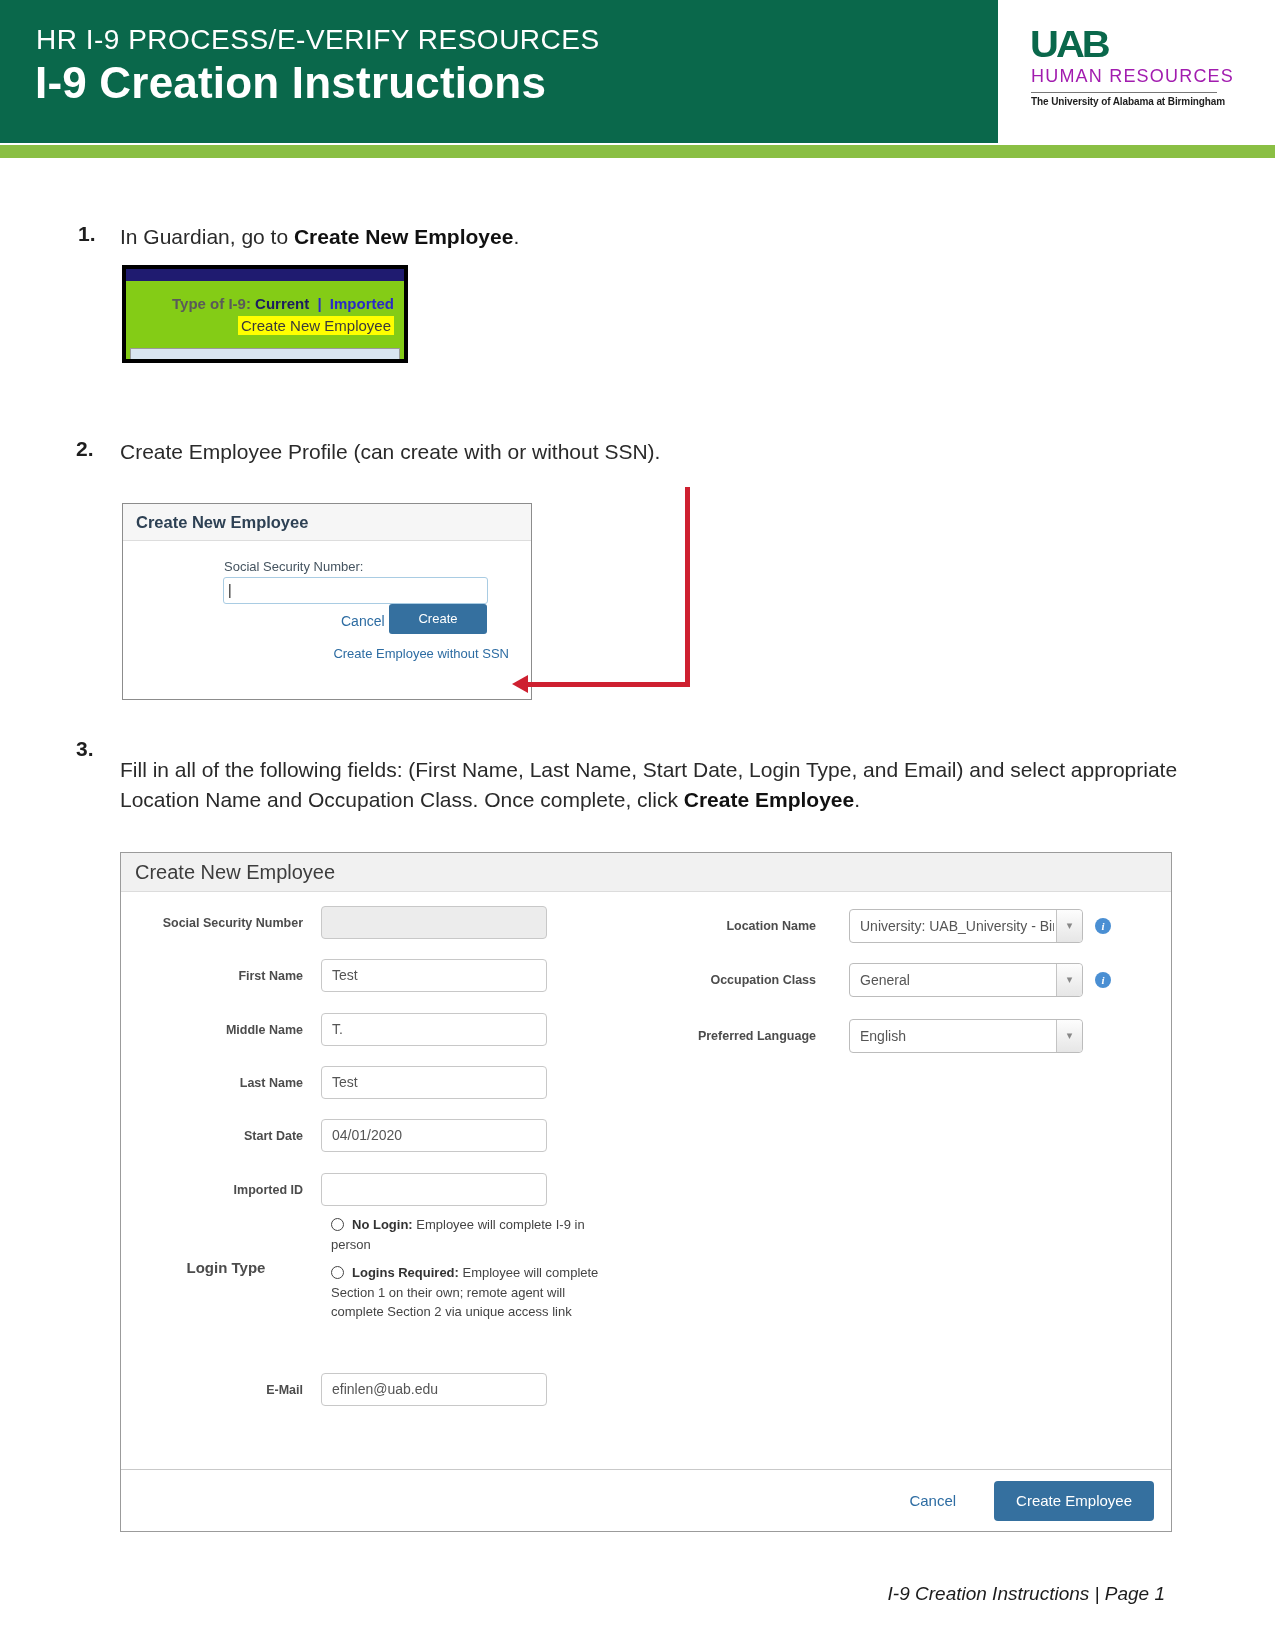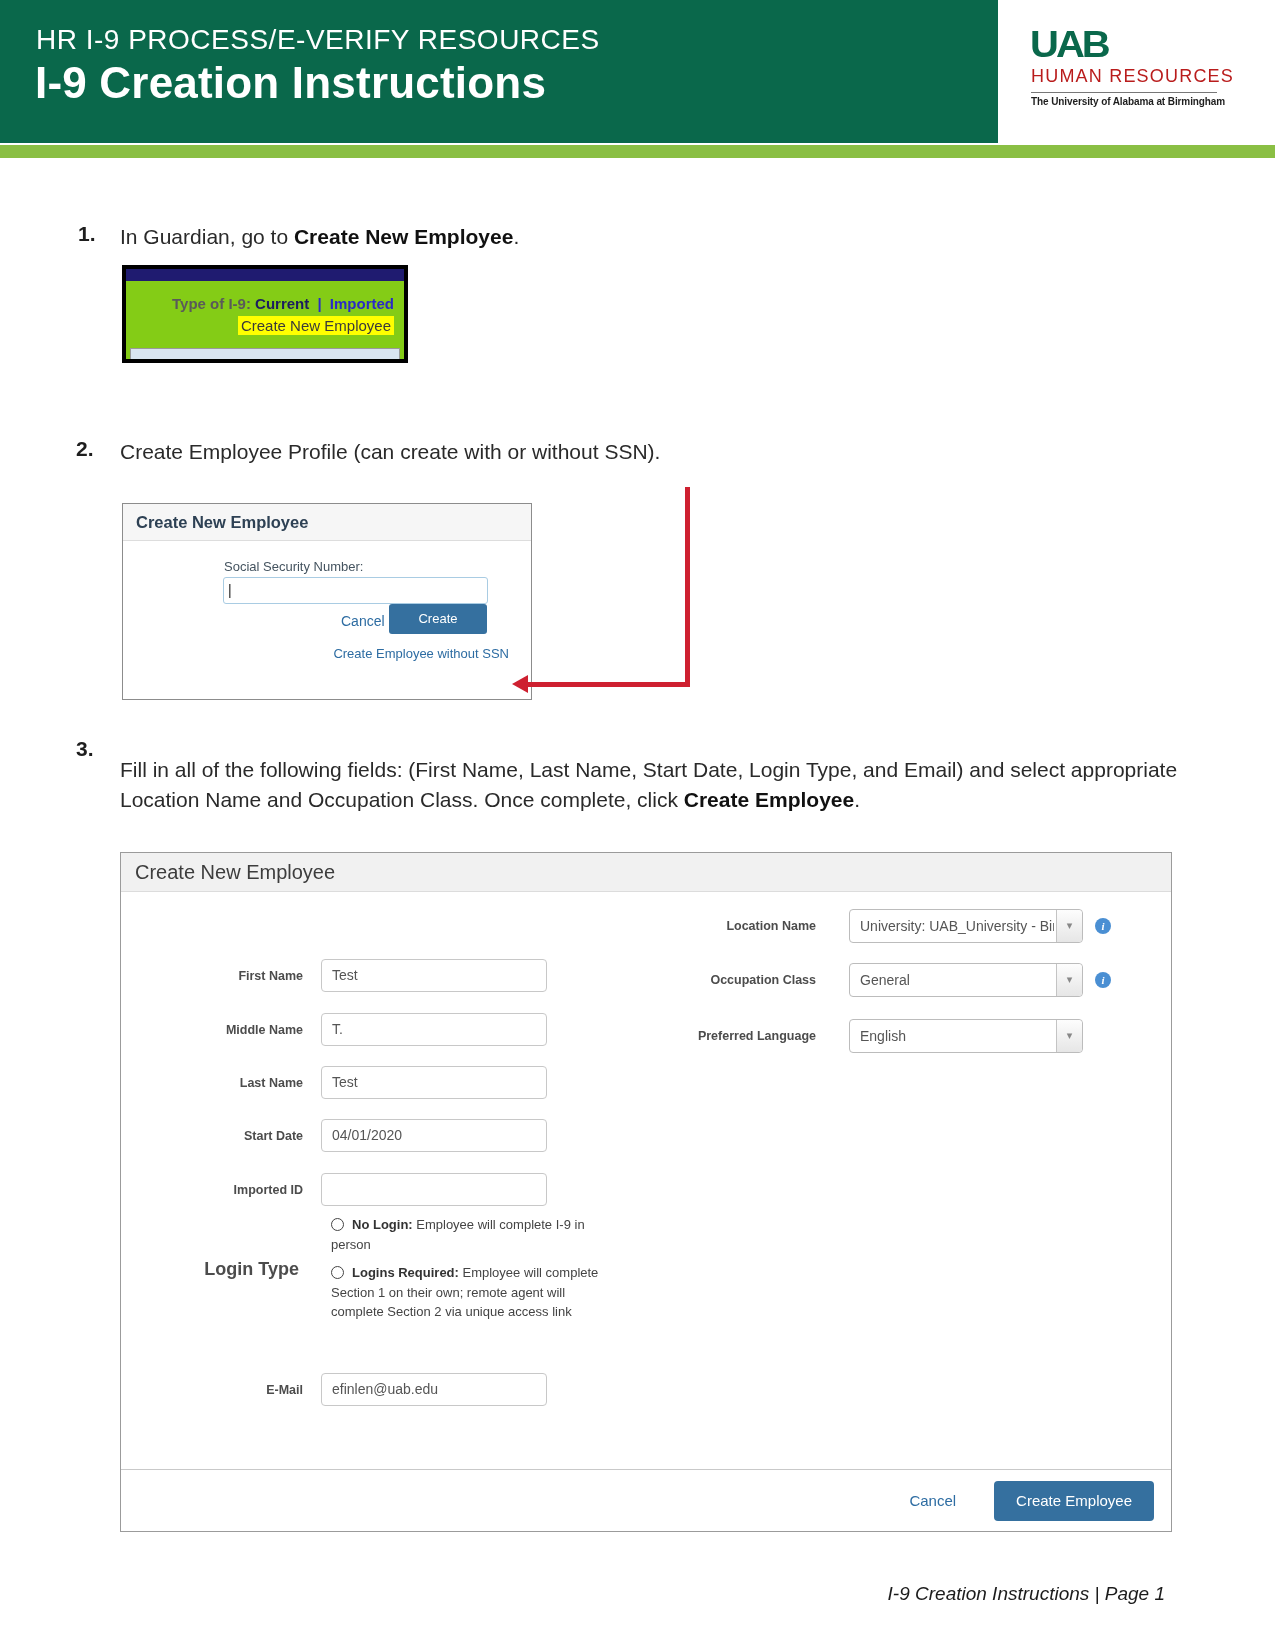--- a/index.html
+++ b/index.html
@@ -9,21 +9,21 @@
     background:#ffffff; font-family:"Liberation Sans", sans-serif;
     overflow:hidden;
   }
 
   
   .banner { position:absolute; left:0; top:0; width:1275px; height:143px; background:#0a684b; }
   .banner-eyebrow { position:absolute; left:36px; top:24px; color:#fff; font-size:28px; font-weight:500; letter-spacing:.5px; }
   .banner-title   { position:absolute; left:35px; top:58px; color:#fff; font-size:44px; font-weight:800; letter-spacing:.2px; }
   .logo-box { position:absolute; left:998px; top:0; width:277px; height:143px; background:#fff; }
   .uab-mark { position:absolute; left:32px; top:22px; color:#0a684b; font-size:40px; font-weight:900; letter-spacing:-3px; transform:scaleY(.92); }
-  .logo-dept { position:absolute; left:33px; top:66px; width:186px; color:#b91c1c; font-size:18px; letter-spacing:1.2px; padding-bottom:5px; border-bottom:1px solid #777; white-space:nowrap; }
+  .logo-dept { position:absolute; left:33px; top:66px; width:186px; color:#a21caf; font-size:18px; letter-spacing:1.2px; padding-bottom:5px; border-bottom:1px solid #777; white-space:nowrap; }
   .logo-tag  { position:absolute; left:33px; top:96px; width:200px; color:#1e1e1e; font-size:10px; font-weight:700; letter-spacing:-.1px; white-space:nowrap; }
   .accent-strip { position:absolute; left:0; top:145px; width:1275px; height:13px; background:#8abf44; }
 
   
   .step-num  { position:absolute; font-size:21px; font-weight:800; color:#1e1e1e; }
   .step-text { position:absolute; font-size:21px; color:#2a2a2a; line-height:30px; }
   .step-text b { font-weight:800; color:#111; }
 
   
   .shot1 { position:absolute; left:122px; top:265px; width:286px; height:98px; background:#84cc16; border:4px solid #000000; }
@@ -59,21 +59,21 @@
   .form-title { position:absolute; left:14px; top:8px; font-size:20px; color:#3d3d3d; }
 
   .lrow { position:absolute; left:10px; width:430px; display:flex; align-items:center; }
   .lrow .flabel { flex:0 0 190px; text-align:right; padding-right:18px; font-size:12.5px; font-weight:700; color:#4c4c4c; }
   .finput { flex:0 0 226px; height:33px; border:1px solid #c8c8c8; border-radius:4px; background:#fff; font-size:14px; color:#555; line-height:31px; padding-left:10px; overflow:hidden; white-space:nowrap; }
   .finput.disabled { background:#ececec; }
   .lrow-0 { top:53px; } .lrow-1 { top:106px; } .lrow-2 { top:160px; }
   .lrow-3 { top:213px; } .lrow-4 { top:266px; } .lrow-5 { top:320px; }
   .lrow-email { top:520px; }
 
-  .login-label { position:absolute; left:6px; top:406px; width:190px; text-align:right; padding-right:18px; font-size:18px; font-weight:700; color:#4c4c4c; }
+  .login-label { position:absolute; left:19px; top:406px; width:190px; text-align:center; padding-right:18px; font-size:15px; font-weight:700; color:#4c4c4c; }
   .login-options { position:absolute; left:210px; top:362px; width:282px; font-size:13px; color:#444; line-height:19.5px; }
   .login-opt { margin-bottom:9px; cursor:pointer; }
   .login-opt b { color:#333; }
   .radio { width:13px; height:13px; border:1.5px solid #444; border-radius:50%; display:inline-block; margin-right:8px; vertical-align:-2px; background:#fff; position:relative; }
   .radio.checked::after { content:""; position:absolute; left:2px; top:2px; width:6px; height:6px; background:#111; border-radius:50%; }
 
   .rrow { position:absolute; left:450px; display:flex; align-items:center; }
   .rrow .flabel { flex:0 0 245px; text-align:right; font-size:12.5px; font-weight:700; color:#4c4c4c; }
   .dropdown { margin-left:33px; width:234px; height:34px; border:1px solid #bcbcbc; border-radius:4px; background:#fff; position:relative; cursor:pointer; }
   .dd-value { position:absolute; left:10px; top:0; right:28px; font-size:14px; color:#555; line-height:32px; overflow:hidden; white-space:nowrap; }
@@ -142,20 +142,24 @@
   <div class="arrow-head"></div>
 
   <div class="step-num" style="left:76px; top:737px;">3.</div>
   <div class="step-text" style="left:120px; top:737px; width:1058px;margin-top:18px;"><span>Fill in all of the following fields: (First Name, Last Name, Start Date, Login Type, and Email) and select appropriate Location Name and Occupation Class. Once complete, click </span><b>Create Employee</b><span>.</span></div>
 
   <div class="form">
     <div class="form-header">
       <div class="form-title">Create New Employee</div>
     </div>
 
+    <div class="lrow lrow-0">
+      <div class="flabel">Social Security Number</div>
+      <div class="finput disabled"></div>
+    </div>
     <div class="lrow lrow-1">
       <div class="flabel">First Name</div>
       <div class="finput">Test</div>
     </div>
     <div class="lrow lrow-2">
       <div class="flabel">Middle Name</div>
       <div class="finput">T.</div>
     </div>
     <div class="lrow lrow-3">
       <div class="flabel">Last Name</div>

